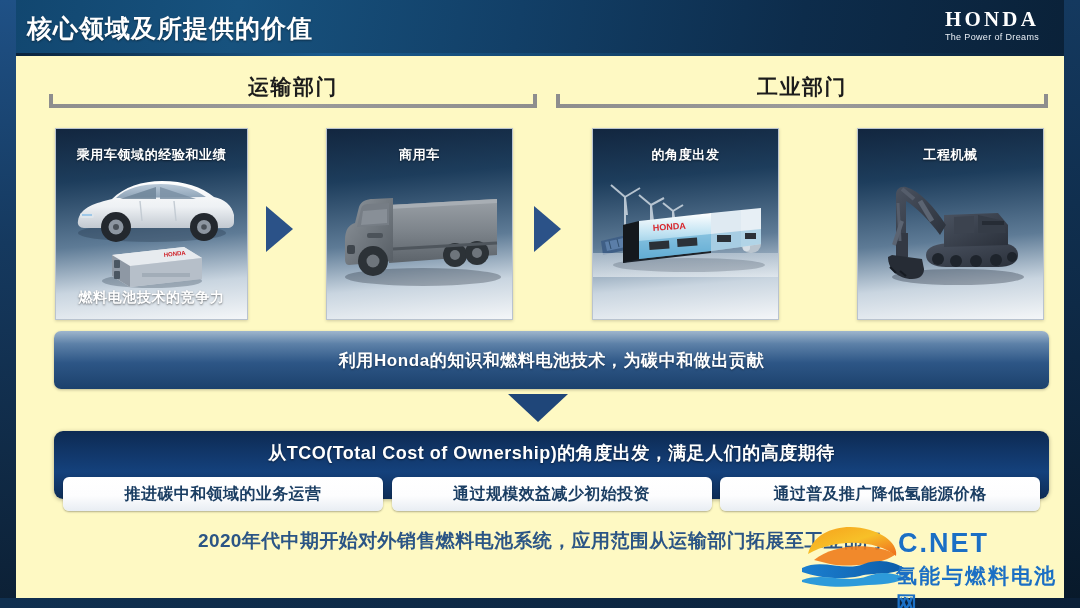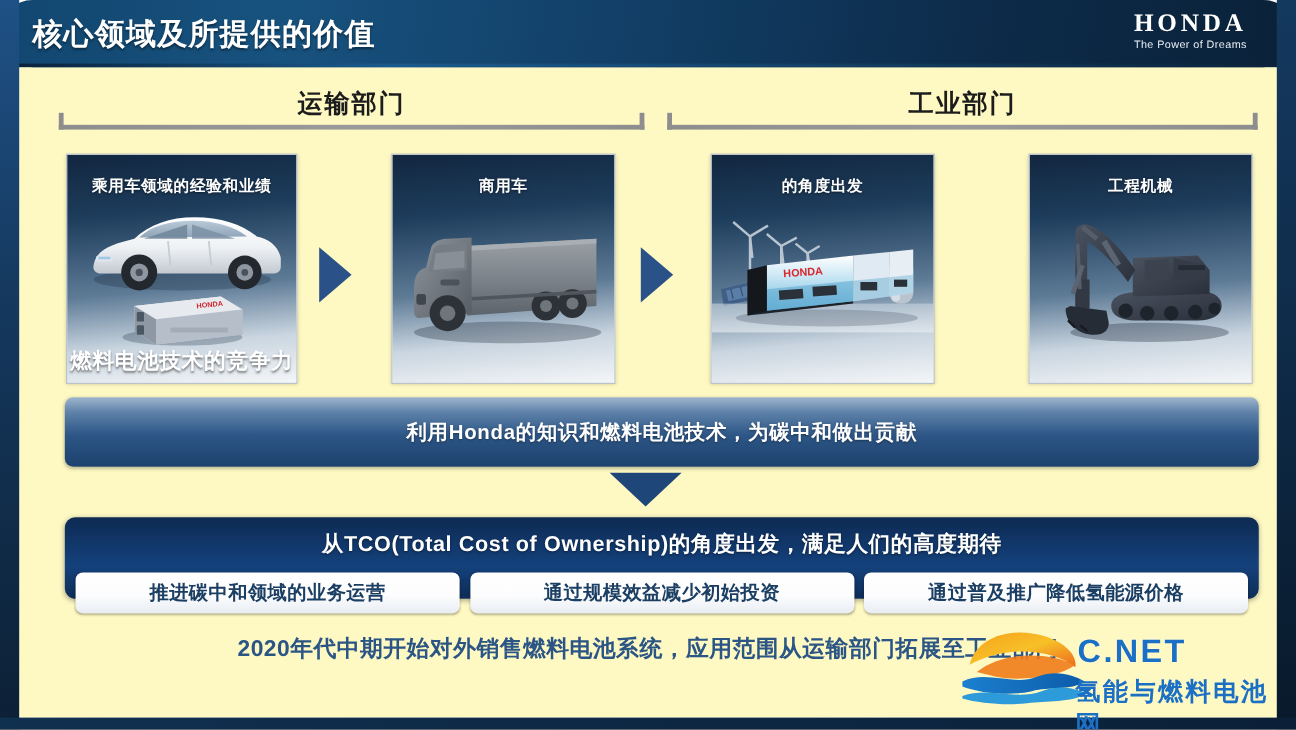--- a/index.html
+++ b/index.html
@@ -15,21 +15,20 @@
   .frame-right{position:absolute;right:0;top:0;width:16px;height:608px;
     background:linear-gradient(180deg,#14395f 0%,#0e2a47 50%,#08192a 100%);z-index:6;}
   .frame-bottom{position:absolute;left:0;bottom:0;width:1080px;height:10px;
     background:linear-gradient(90deg,#103050 0%,#0b2038 100%);z-index:6;}
 
   
   .header{
     position:absolute;left:0;top:0;width:1080px;height:56px;
     background:linear-gradient(100deg,#11466f 0%,#17527e 22%,#123f67 48%,#0d2c4b 74%,#0a2138 100%);
     z-index:5;
-    border-radius:27px;
   }
   .header:after{
     content:"";position:absolute;left:0;bottom:0;width:1080px;height:3px;
     background:linear-gradient(90deg,#0a2138,#1a5a8c 30%,#0b2238);
   }
   .title{
     position:absolute;left:27px;top:12px;
     color:#ffffff;font-size:25px;font-weight:bold;letter-spacing:1px;
     text-shadow:0 1px 2px rgba(0,0,0,.45);
   }
@@ -73,21 +72,21 @@
   .card-1{left:39px;width:193px;}
   .card-2{left:310px;font-family:Liberation Mono, monospace;}
   .card-3{left:576px;}
   .card-4{left:841px;}
   .card-caption{
     position:absolute;left:0;width:100%;text-align:center;color:#ffffff;
     font-size:13px;font-weight:bold;letter-spacing:.6px;
     text-shadow:0 1px 2px rgba(0,0,0,.5);z-index:3;
   }
   .cap-top{top:17px;}
-  .cap-bottom{top:160px;font-size:18px;}
+  .cap-bottom{top:160px;font-size:14px;}
 
   
   .art{position:absolute;left:0;top:0;width:100%;height:100%;}
 
   
   .arrow-right{
     position:absolute;top:150px;width:0;height:0;
     border-top:23px solid transparent;border-bottom:23px solid transparent;
     border-left:27px solid #2b5288;
   }

